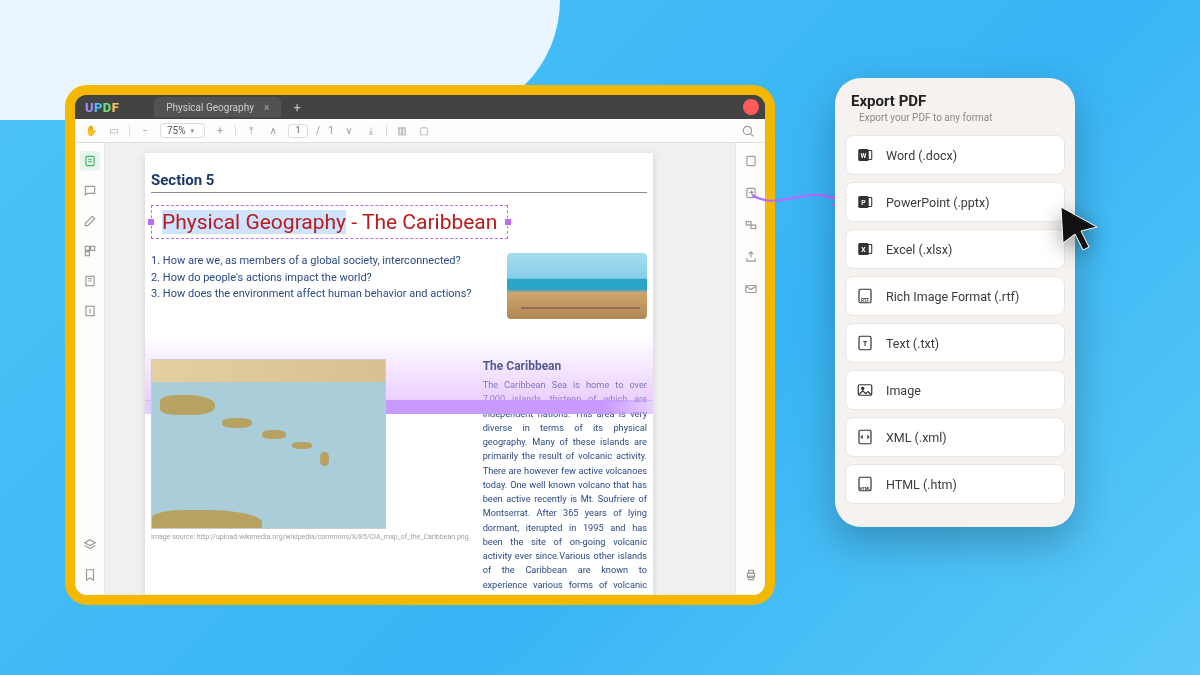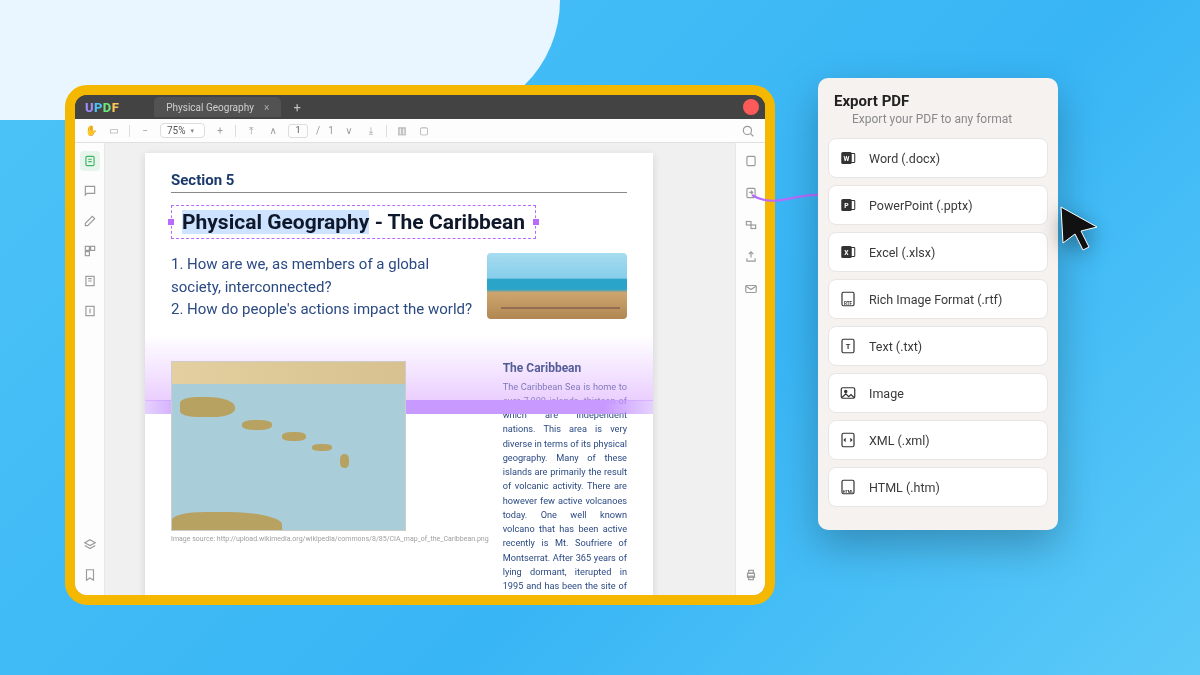--- a/index.html
+++ b/index.html
@@ -26,32 +26,32 @@
     .page-label{font-size:10px;color:#999}
     .tool-right{position:absolute;right:10px;top:5px}
     .content-area{display:flex;height:calc(100% - 48px);background:#fdfdfd}
     .sidebar{width:30px;background:#fdfdfd;display:flex;flex-direction:column;align-items:center;padding-top:8px;gap:10px;border-right:1px solid #e8e8e8}
     .sidebar-bottom{margin-top:auto;margin-bottom:10px;display:flex;flex-direction:column;gap:10px;align-items:center}
     .side-icon{width:20px;height:20px;display:flex;align-items:center;justify-content:center;color:#9a9a9a;cursor:pointer;border-radius:4px}
     .side-icon.active{background:#e8f5ec;color:#3fb563}
     .main-pane{flex:1;background:#f0f0f0;position:relative;overflow:hidden}
     .right-rail{width:30px;background:#fdfdfd;display:flex;flex-direction:column;align-items:center;padding-top:8px;gap:12px;border-left:1px solid #e8e8e8}
     .right-bottom{margin-top:auto;margin-bottom:10px}
-    .page{position:absolute;top:10px;left:40px;width:508px;height:520px;background:#fff;box-shadow:0 2px 8px rgba(0,0,0,0.12);padding:18px 26px;overflow:hidden}
+    .page{position:absolute;top:10px;left:40px;width:508px;height:520px;background:#fff;box-shadow:0 2px 8px rgba(0,0,0,0.12);padding:18px 6px;overflow:hidden}
     .section-hdr{font-size:15px;font-weight:700;color:#1a3a6b;border-bottom:1px solid #888;padding-bottom:3px;margin-bottom:12px}
     .title-sel{position:relative;margin-bottom:14px;display:inline-block}
     .sel-box{border:1.5px dashed #b86cff;padding:4px 10px;display:inline-block;position:relative}
     .handle{position:absolute;width:8px;height:8px;background:#b86cff;border:1.5px solid #fff}
     .handle.l{left:-5px;top:50%;transform:translateY(-50%)}
     .handle.r{right:-5px;top:50%;transform:translateY(-50%)}
-    .title-text{font-size:21px;font-weight:700;color:#0f172a}
+    .title-text{font-size:21px;font-weight:400;color:#b91c1c}
     .title-text .hl{background:#cde3ff}
     .inquiry-hdr{font-size:11px;font-weight:700;color:#1a3a6b;letter-spacing:0.2px;margin-bottom:5px}
     .inquiry-row{display:flex;gap:10px}
-    .q-list{flex:1;font-size:15px;color:#2b4a83;line-height:1.5}
+    .q-list{flex:1;font-size:11px;color:#2b4a83;line-height:1.5}
     .thumb{width:140px;height:66px;border-radius:4px;background:linear-gradient(180deg,#a6dcef 0%,#87ceeb 38%,#2aa5c9 40%,#2aa5c9 55%,#cfa56f 60%,#b08752 100%);position:relative;overflow:hidden}
     .thumb::after{content:'';position:absolute;bottom:10px;left:10%;right:5%;height:2px;background:#534;opacity:.4}
     .scan-bar{position:absolute;top:247px;left:-40px;right:-40px;height:14px;border-radius:7px;background:linear-gradient(90deg,transparent,#c89aff 15%,#c89aff 85%,transparent)}
     .scan-glow{position:absolute;top:182px;left:0;right:0;height:66px;background:linear-gradient(180deg,rgba(221,174,255,0) 0%,rgba(221,174,255,0.6) 100%);}
     .body-row{display:flex;gap:14px;margin-top:40px}
     .map-img{width:235px;height:170px;background:#bcd6dd;border:1px solid #ccc;position:relative;overflow:hidden}
     .map-img::before{content:'';position:absolute;top:0;left:0;right:0;height:22px;background:linear-gradient(90deg,#e4cfa0,#d7c190)}
     .map-water{position:absolute;top:22px;bottom:0;left:0;right:0;background:#a9cdd9}
     .island{position:absolute;background:#b8a262;border-radius:40%}
     .i1{top:35px;left:8px;width:55px;height:20px;border-radius:30% 50% 40% 30%}
@@ -61,23 +61,23 @@
     .i5{top:92px;left:168px;width:9px;height:14px}
     .i6{top:150px;left:0;width:110px;height:25px;border-radius:30% 50% 20% 10%}
     .map-caption{font-size:7px;color:#a0a0a0;margin-top:4px;line-height:1.2}
     .body-col{flex:1}
     .body-hdr{font-size:12px;font-weight:700;color:#1a3a6b;margin-bottom:5px}
     .body-txt{font-size:9.2px;color:#2b4a83;text-align:justify;line-height:1.55}
     
     .arrow{position:absolute;top:185px;left:750px;width:100px;height:30px;pointer-events:none}
     .arrow svg{width:100%;height:100%;overflow:visible}
     
-    .export-panel{position:absolute;top:78px;right:142px;width:240px;background:#f5f2f0;border-radius:10px;padding:14px 10px 16px;box-shadow:0 16px 40px rgba(0,0,0,0.25)}
+    .export-panel{position:absolute;top:78px;right:125px;width:240px;background:#f5f2f0;border-radius:26px;padding:14px 10px 16px;box-shadow:0 16px 40px rgba(0,0,0,0.25)}
     .export-title{font-size:15px;font-weight:700;color:#222;margin:0 6px 2px}
-    .export-sub{font-size:12px;color:#8a8a8a;margin:0 24px 12px}
+    .export-sub{font-size:10px;color:#8a8a8a;margin:0 14px 12px}
     .format-item{display:flex;align-items:center;gap:12px;height:40px;background:#fff;border:1px solid #e8e6e4;border-radius:8px;margin-bottom:7px;padding:0 10px;cursor:pointer;font-size:12.5px;color:#3a3a3a}
     .fi-icon{width:18px;height:18px;display:flex;align-items:center;justify-content:center;color:#333}
     .fi-icon svg{width:18px;height:18px}
     
     .cursor-arrow{position:absolute;top:203px;right:95px;pointer-events:none}
     .cursor-arrow svg{filter:drop-shadow(0 6px 10px rgba(0,0,0,0.4))}
   </style>
 </head>
 <body>
 
@@ -189,20 +189,21 @@
           <div class="sel-box">
             <span class="handle l"></span>
             <span class="title-text"><span class="hl">Physical Geography</span><span> - </span><span>The Caribbean</span></span>
             <span class="handle r"></span>
           </div>
         </div>
         <div class="inquiry-row">
           <div class="q-list">
             <div>1. How are we, as members of a global society, interconnected?</div>
             <div>2. How do people's actions impact the world?</div>
+            <div>3. How does the environment affect human behavior and actions?</div>
           </div>
           <div class="thumb"></div>
         </div>
         <div class="scan-glow"></div>
         <div class="scan-bar"></div>
         <div class="body-row">
           <div>
             <div class="map-img">
               <div class="map-water"></div>
               <div class="island i1"></div>

